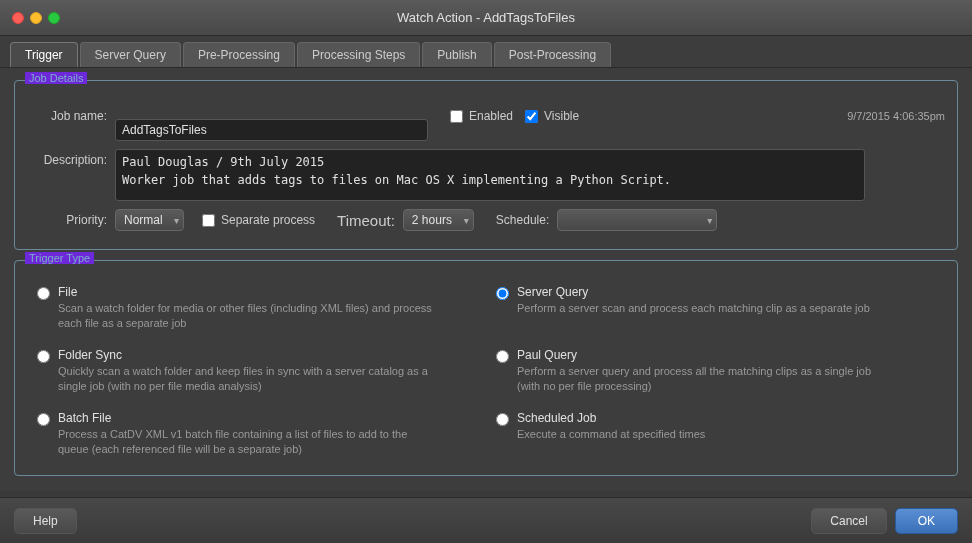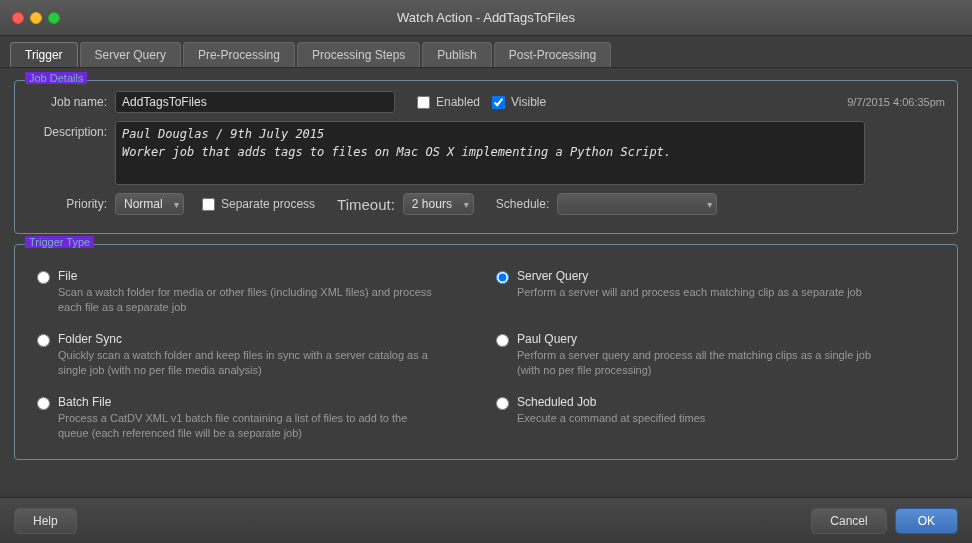--- a/index.html
+++ b/index.html
@@ -111,29 +111,29 @@
     .form-input {
       background: #222;
       border: 1px solid #555;
       border-radius: 3px;
       color: #e0e0e0;
       padding: 3px 6px;
       font-size: 12px;
       outline: none;
     }
     .form-input.job-name {
-      width: 280px;
+      width: 313px;
+      margin-top: 28px;
     }
     .form-input.description {
       width: 750px;
-      height: 64px;
+      height: 52px;
       resize: none;
       font-size: 12px;
       line-height: 1.5;
-      font-style: italic;
     }
 
     
     .checkbox-group {
       display: flex;
       align-items: flex-end;
       gap: 6px;
       font-size: 12px;
       color: #ccc;
     }
@@ -340,21 +340,21 @@
         <div class="trigger-option-text">
           <div class="trigger-title">File</div>
           <div class="trigger-desc">Scan a watch folder for media or other files (including XML files) and process each file as a separate job</div>
         </div>
       </div>
 
       <div class="trigger-option">
         <input type="radio" name="trigger" id="trigger-server-query" checked="" style="">
         <div class="trigger-option-text">
           <div class="trigger-title">Server Query</div>
-          <div class="trigger-desc">Perform a server will and process each matching clip as a separate job</div>
+          <div class="trigger-desc">Perform a server scan and process each matching clip as a separate job</div>
         </div>
       </div>
 
       <div class="trigger-option">
         <input type="radio" name="trigger" id="trigger-folder-sync" style="">
         <div class="trigger-option-text">
           <div class="trigger-title">Folder Sync</div>
           <div class="trigger-desc">Quickly scan a watch folder and keep files in sync with a server catalog as a single job (with no per file media analysis)</div>
         </div>
       </div>

